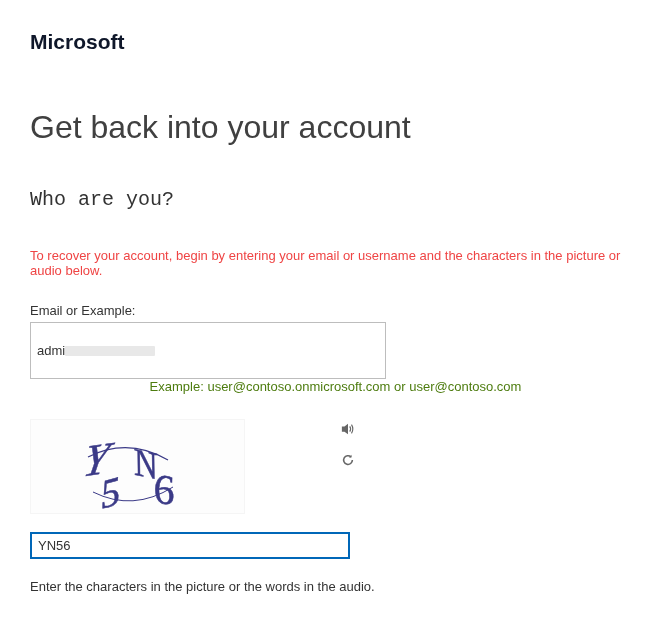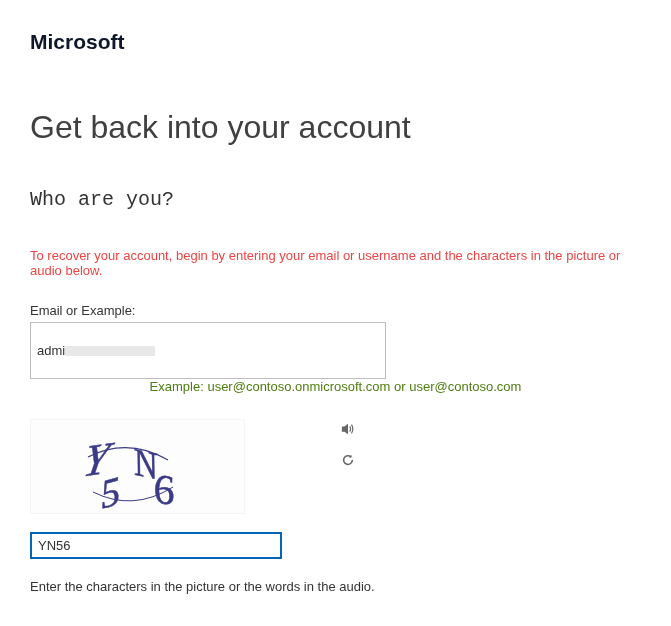--- a/index.html
+++ b/index.html
@@ -84,21 +84,21 @@
     .icon-btn {
       width: 16px;
       height: 16px;
       cursor: pointer;
       color: #666;
       display: flex;
       align-items: center;
       justify-content: center;
     }
     .captcha-input {
-      width: 252px;
+      width: 320px;
       padding: 4px 6px;
       font-size: 13px;
       border: 2px solid #0067b8;
       font-family: inherit;
       color: #333;
       margin-top: 18px;
     }
     .captcha-help {
       font-size: 13px;
       color: #333;

